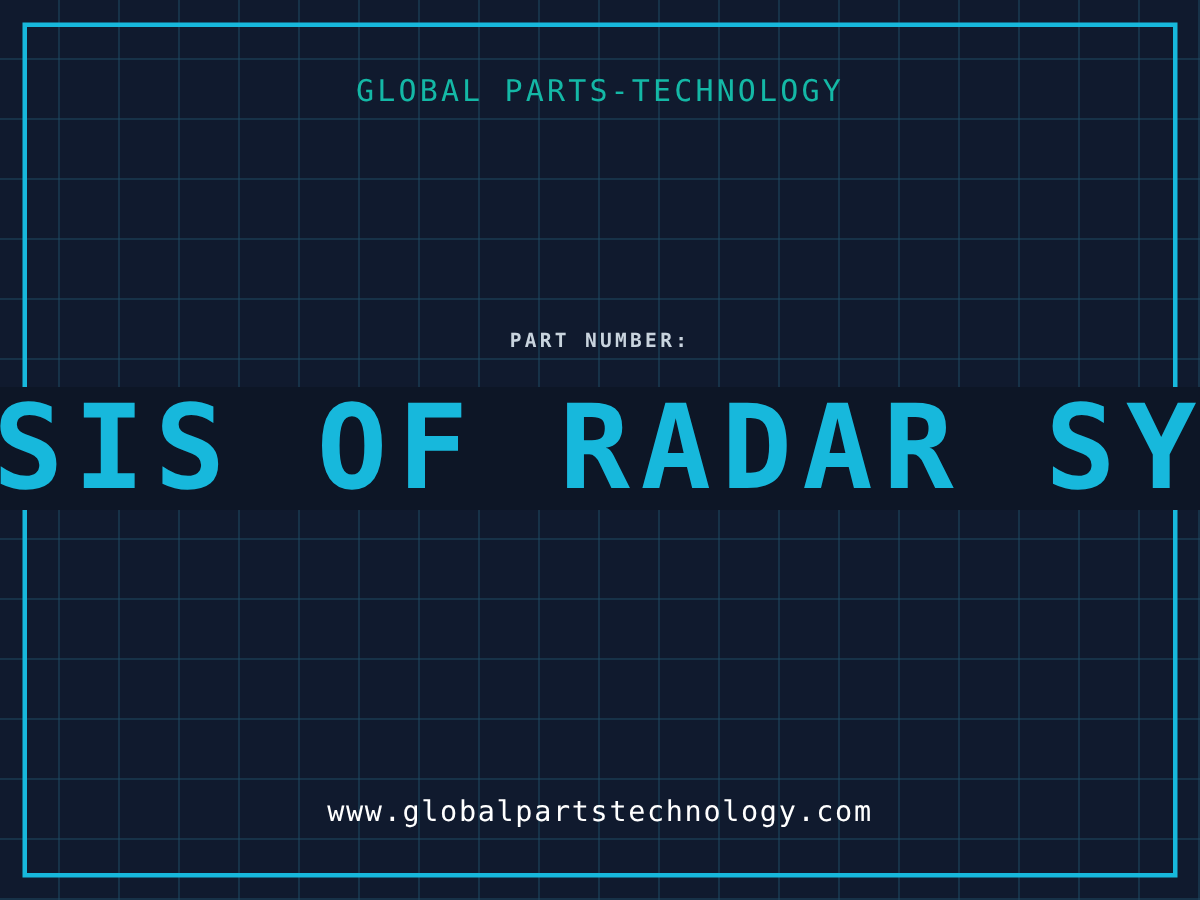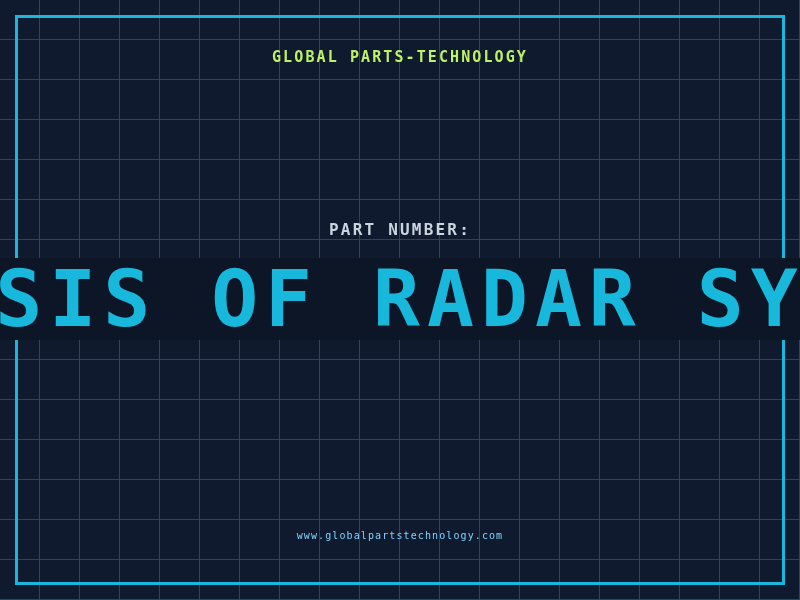--- a/index.html
+++ b/index.html
@@ -44,42 +44,42 @@
   
   .hdr {
     position: absolute;
     left: 0;
     width: 100%;
     text-align: center;
     white-space: nowrap;
   }
   #company-name {
     top: 48px;
-    color: #bef264;
-    font-size: 15px;
-    font-weight: bold;
+    color: #14b8a6;
+    font-size: 20px;
+    font-weight: normal;
     letter-spacing: 2.1px;
   }
   #certification-line {
     top: 80px;
     color: #2FB6DE;
     font-size: 13px;
     letter-spacing: 1.9px;
   }
   #part-number-label {
     top: 220px;
     color: #C9D4DE;
-    font-size: 16px;
+    font-size: 13px;
     font-weight: bold;
     letter-spacing: 2.2px;
   }
   #website-url {
     top: 530px;
-    color: #7dd3fc;
-    font-size: 10px;
+    color: #ffffff;
+    font-size: 19px;
     letter-spacing: 1.1px;
     text-align: center;
   }
 
   
   #headline-band {
     position: absolute;
     left: 0;
     top: 258px;
     width: 800px;

